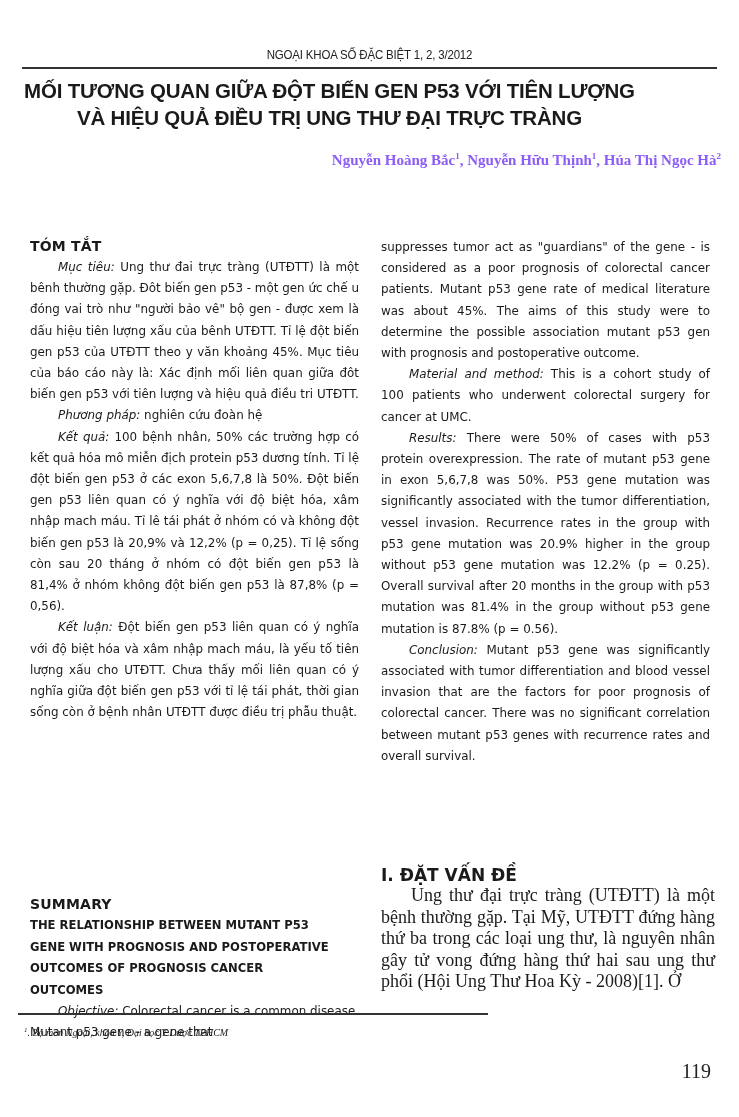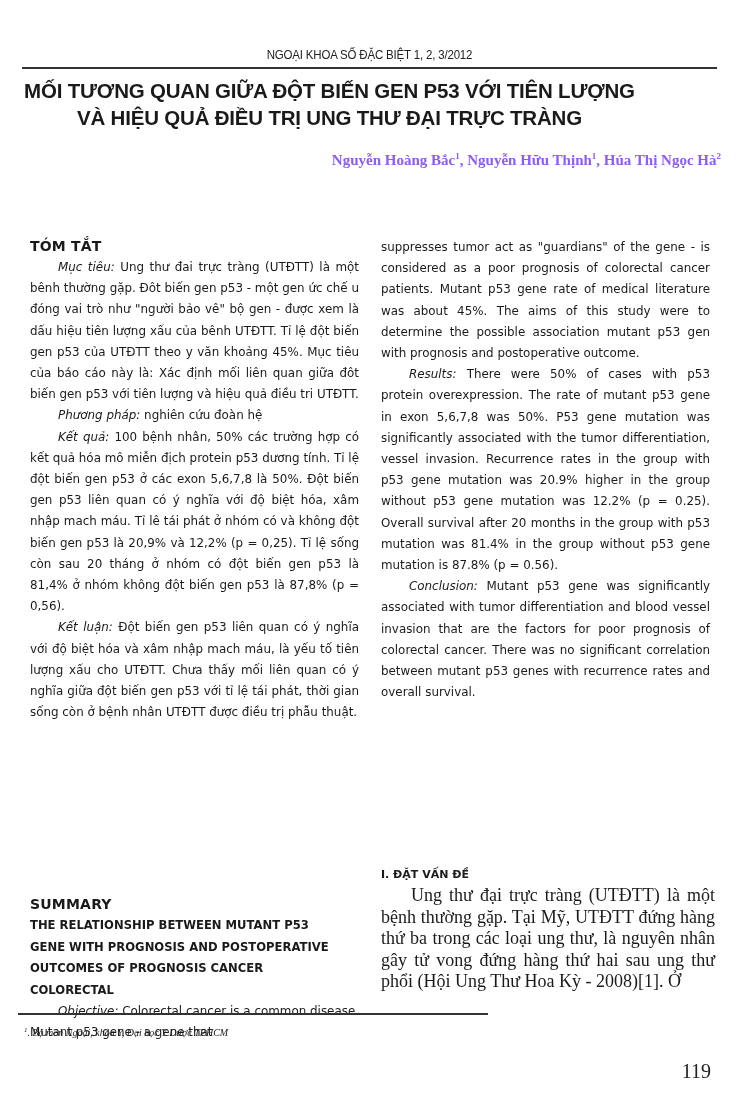--- a/index.html
+++ b/index.html
@@ -55,21 +55,21 @@
     .summary-title {
       text-align: center; font-weight: bold; font-size: 11.6px; line-height: 21.5px;
       margin: 0;
     }
     .summary-block p { margin: 0; text-align: justify; }
 
     .intro-block {
       position: absolute; left: 381px; top: 865px; width: 334px;
     }
     .intro-heading {
-      font-weight: bold; font-size: 11px; line-height: 20px; margin: 0;
+      font-weight: bold; font-size: 17px; line-height: 20px; margin: 0;
     }
     .intro-text {
       font-family: "Liberation Serif", serif;
       font-size: 18px; line-height: 21.5px; margin: 0; text-align: justify;
       text-indent: 30px;
     }
 
     .footnote-rule {
       position: absolute; left: 18px; top: 1013px; width: 470px; height: 1.5px;
       background: #333;
@@ -109,27 +109,28 @@
   <p class="indent"><span class="label">Kết quả:</span><span> 100 bệnh nhân, 50% các trường hợp có kết quả hóa mô miễn địch protein p53 dương tính. Tỉ lệ đột biến gen p53 ở các exon 5,6,7,8 là 50%. Đột biến gen p53 liên quan có ý nghĩa với độ biệt hóa, xâm nhập mach máu. Tỉ lê tái phát ở nhóm có và không đột biến gen p53 là 20,9% và 12,2% (p = 0,25). Tỉ lệ sống còn sau 20 tháng ở nhóm có đột biến gen p53 là 81,4% ở nhóm không đột biến gen p53 là 87,8% (p = 0,56).</span></p>
   <p class="indent"><span class="label">Kết luận:</span><span> Đột biến gen p53 liên quan có ý nghĩa với độ biệt hóa và xâm nhập mach máu, là yếu tố tiên lượng xấu cho UTĐTT. Chưa thấy mối liên quan có ý nghĩa giữa đột biến gen p53 với tỉ lệ tái phát, thời gian sống còn ở bệnh nhân UTĐTT được điều trị phẫu thuật.</span></p>
 </div>
 
 <div class="summary-block">
   <h2 class="section-heading">SUMMARY</h2>
   <p class="summary-title">
     <span>THE RELATIONSHIP BETWEEN MUTANT P53</span><br>
     <span>GENE WITH PROGNOSIS AND POSTOPERATIVE</span><br>
     <span>OUTCOMES OF PROGNOSIS CANCER</span><br>
-    <span>COLORECTAL</span>
+    <span>OUTCOMES</span>
   </p>
   <p class="indent" style="text-indent:28px;"><span class="label" style="font-style:italic;">Objective:</span><span> Colorectal cancer is a common disease. Mutant p53 gene - a gene that</span></p>
 </div>
 
 <div class="col col-right">
   <p>suppresses tumor act as "guardians" of the gene - is considered as a poor prognosis of colorectal cancer patients. Mutant p53 gene rate of medical literature was about 45%. The aims of this study were to determine the possible association mutant p53 gen with prognosis and postoperative outcome.</p>
+  <p class="indent"><span class="label">Material and method:</span><span> This is a cohort study of 100 patients who underwent colorectal surgery for cancer at UMC.</span></p>
   <p class="indent"><span class="label">Results:</span><span> There were 50% of cases with p53 protein overexpression. The rate of mutant p53 gene in exon 5,6,7,8 was 50%. P53 gene mutation was significantly associated with the tumor differentiation, vessel invasion. Recurrence rates in the group with p53 gene mutation was 20.9% higher in the group without p53 gene mutation was 12.2% (p = 0.25). Overall survival after 20 months in the group with p53 mutation was 81.4% in the group without p53 gene mutation is 87.8% (p = 0.56).</span></p>
   <p class="indent"><span class="label">Conclusion:</span><span> Mutant p53 gene was significantly associated with tumor differentiation and blood vessel invasion that are the factors for poor prognosis of colorectal cancer. There was no significant correlation between mutant p53 genes with recurrence rates and overall survival.</span></p>
 </div>
 
 <div class="intro-block">
   <h2 class="intro-heading">I. ĐẶT VẤN ĐỀ</h2>
   <p class="intro-text">Ung thư đại trực tràng (UTĐTT) là một bệnh thường gặp. Tại Mỹ, UTĐTT đứng hàng thứ ba trong các loại ung thư, là nguyên nhân gây tử vong đứng hàng thứ hai sau ung thư phổi (Hội Ung Thư Hoa Kỳ - 2008)[1]. Ở</p>
 </div>
 
 <div class="footnote-rule"></div>

